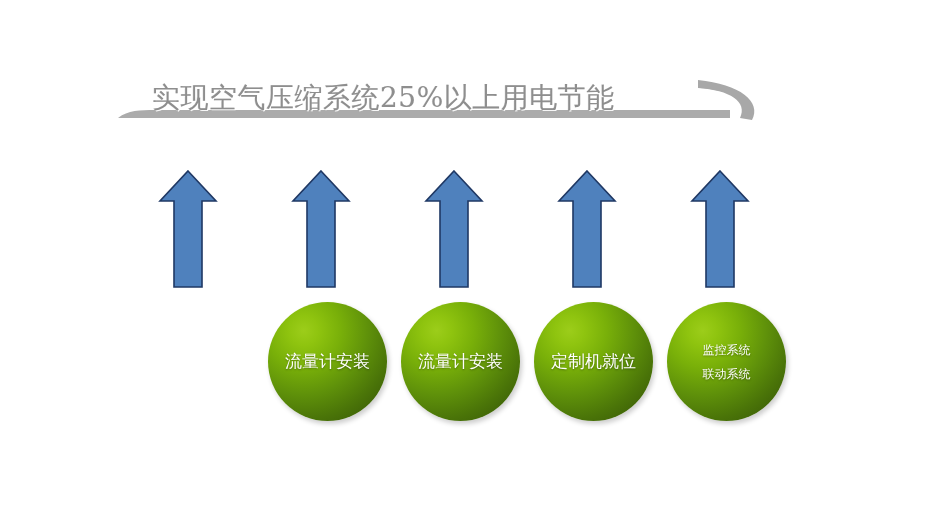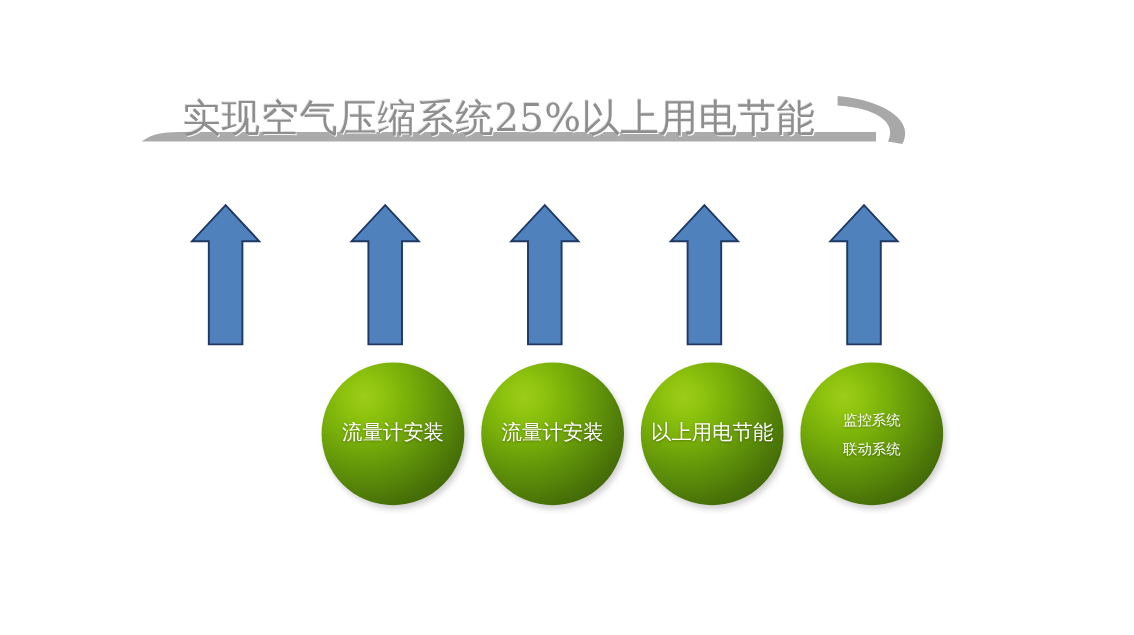--- a/index.html
+++ b/index.html
@@ -33,21 +33,21 @@
     left: 0;
     top: 0;
     display: block;
   }
   #title-text {
     position: absolute;
     left: 152px;
     top: 50px;
     width: 580px;
     font-family: "DejaVu Serif", "Liberation Serif", serif;
-    font-size: 32px;
+    font-size: 28px;
     line-height: 40px;
     font-weight: 400;
     color: #8e8e8e;
     letter-spacing: 0.5px;
     white-space: nowrap;
     text-shadow: 1px 1px 0 rgba(255,255,255,0.9), -0.5px -0.5px 0 rgba(160,160,160,0.35);
   }
 
   
   #arrow-row {
@@ -165,21 +165,21 @@
 
     <div class="step-circle" style="left:133px;">
       <span class="step-label">流量计安装</span>
     </div>
 
     <div class="step-circle" style="left:266px;">
       <span class="step-label">流量计安装</span>
     </div>
 
     <div class="step-circle" style="left:399px;">
-      <span class="step-label">以上用电节能</span>
+      <span class="step-label">定制机就位</span>
     </div>
 
     <div class="step-circle" style="left:532px;">
       <span class="step-label two-line">监控系统
 联动系统</span>
     </div>
 
   </div>
 
 </div>

